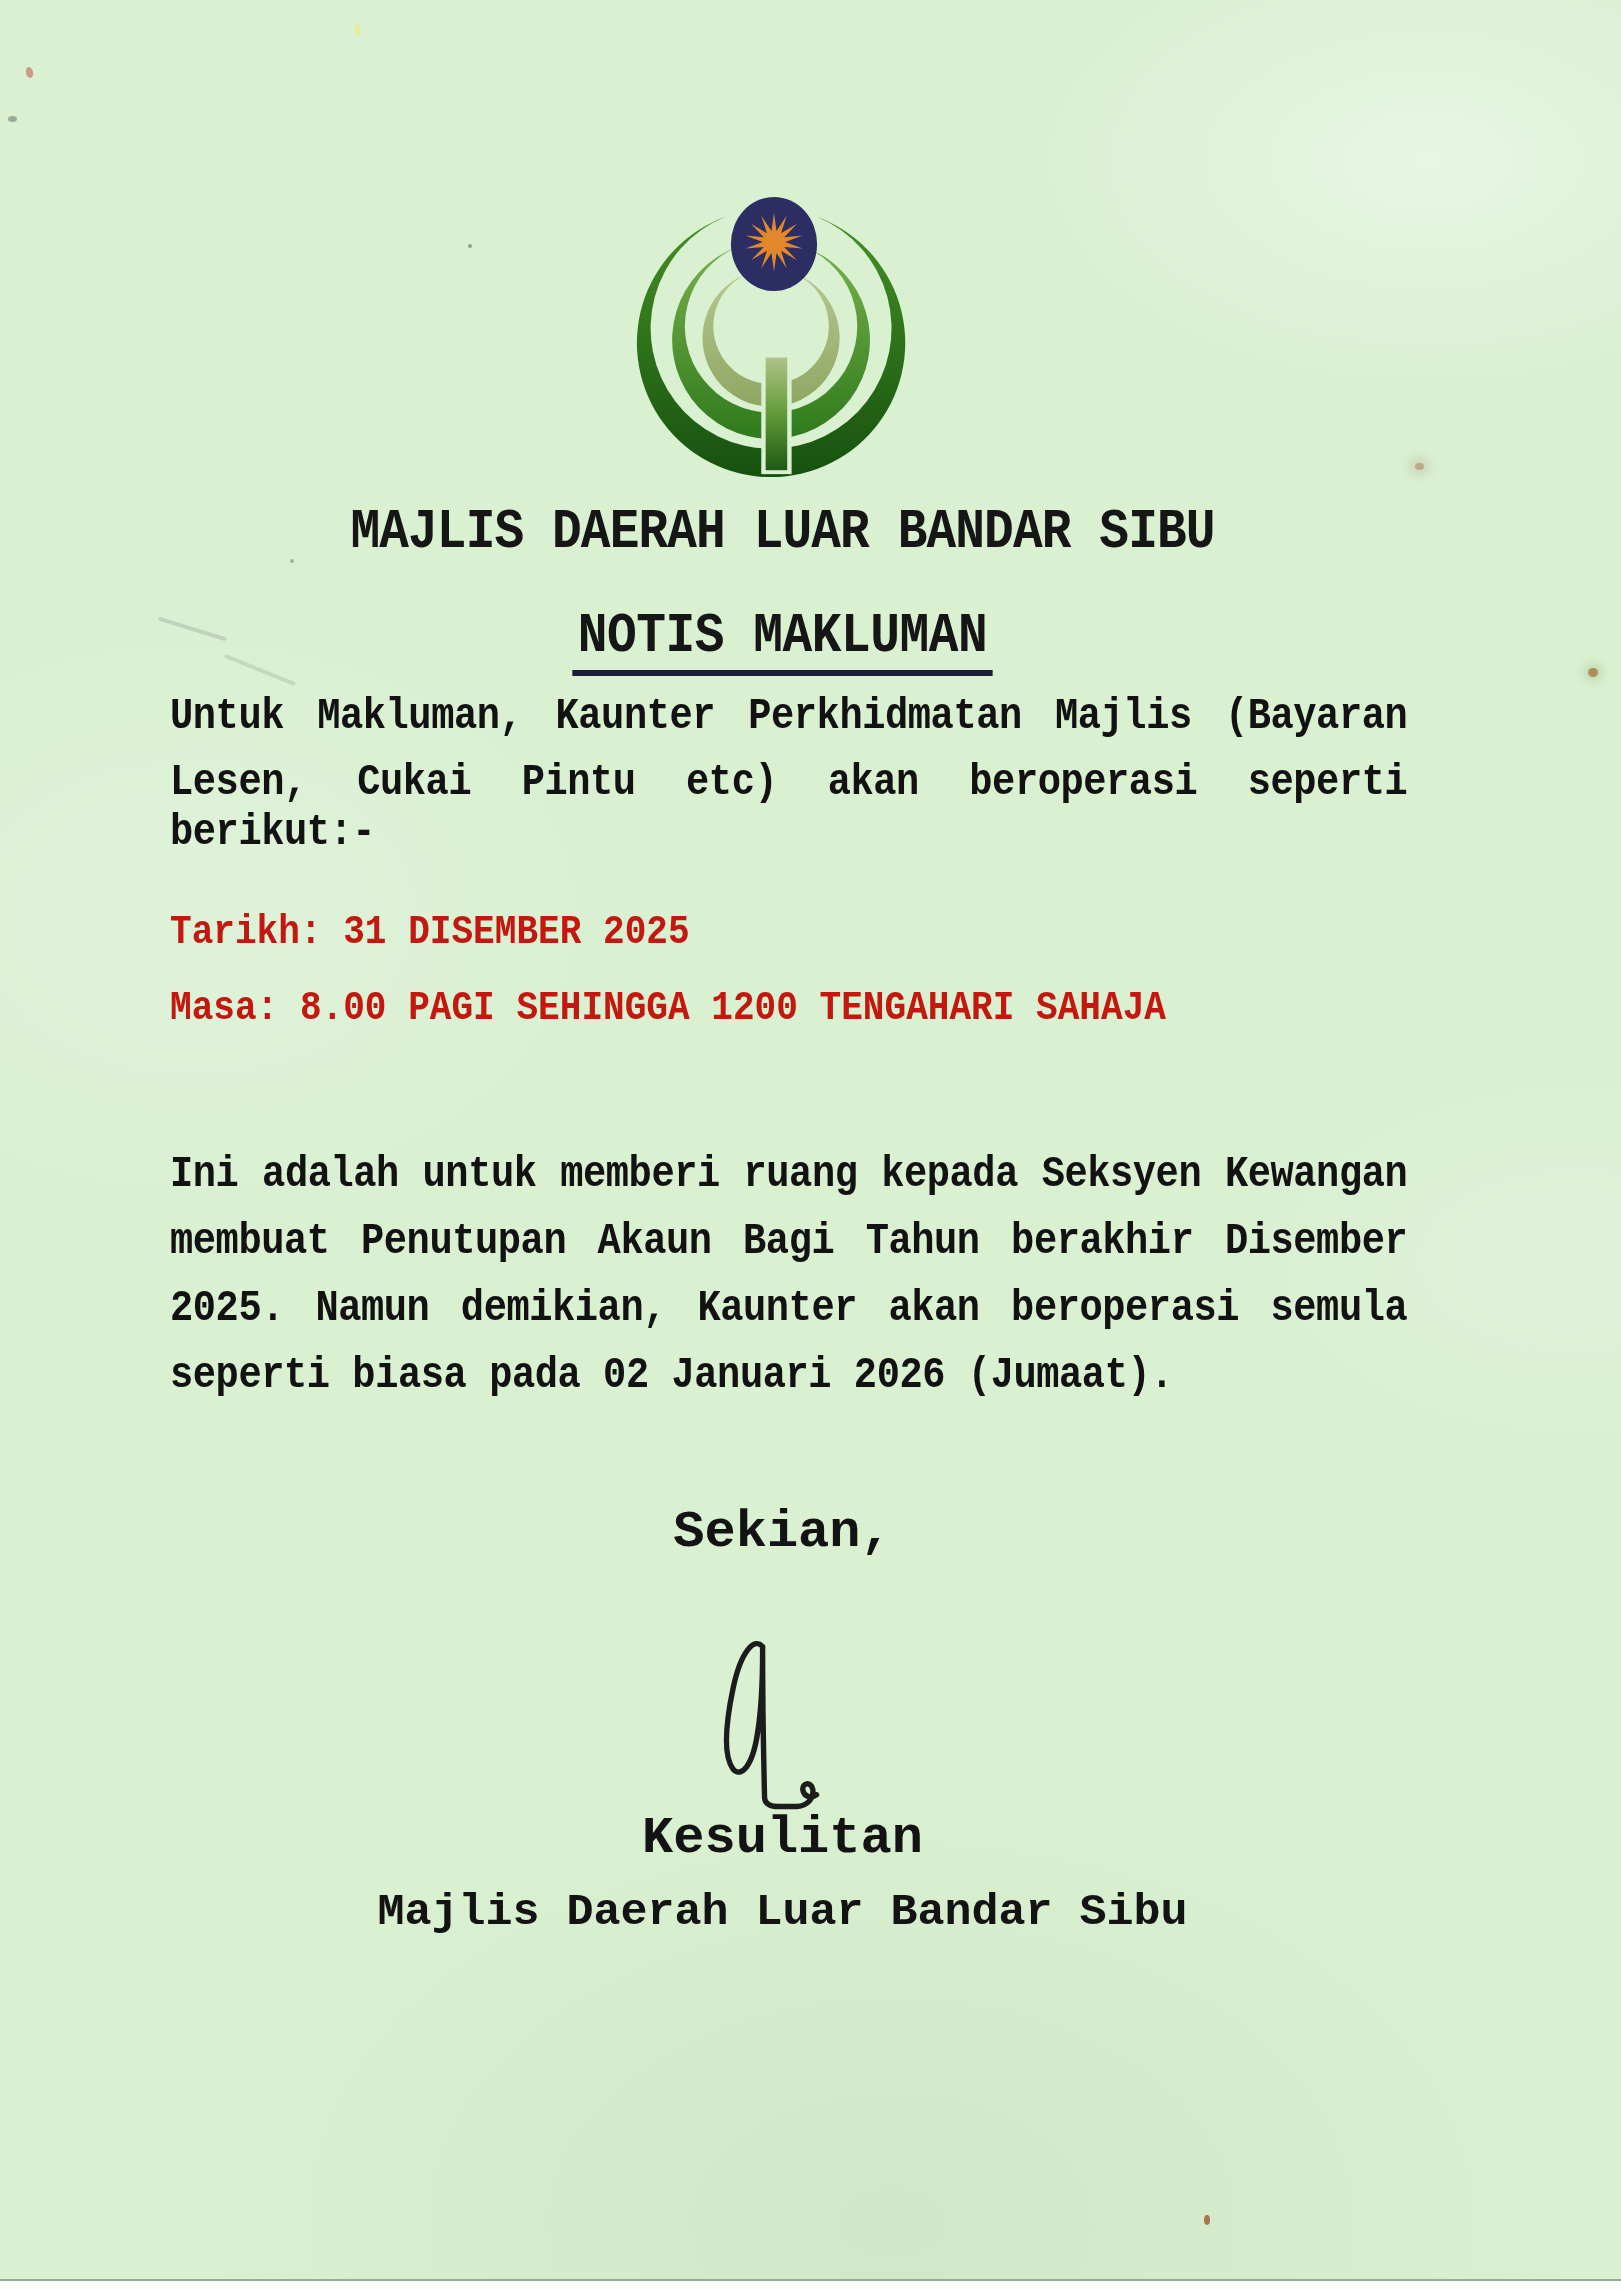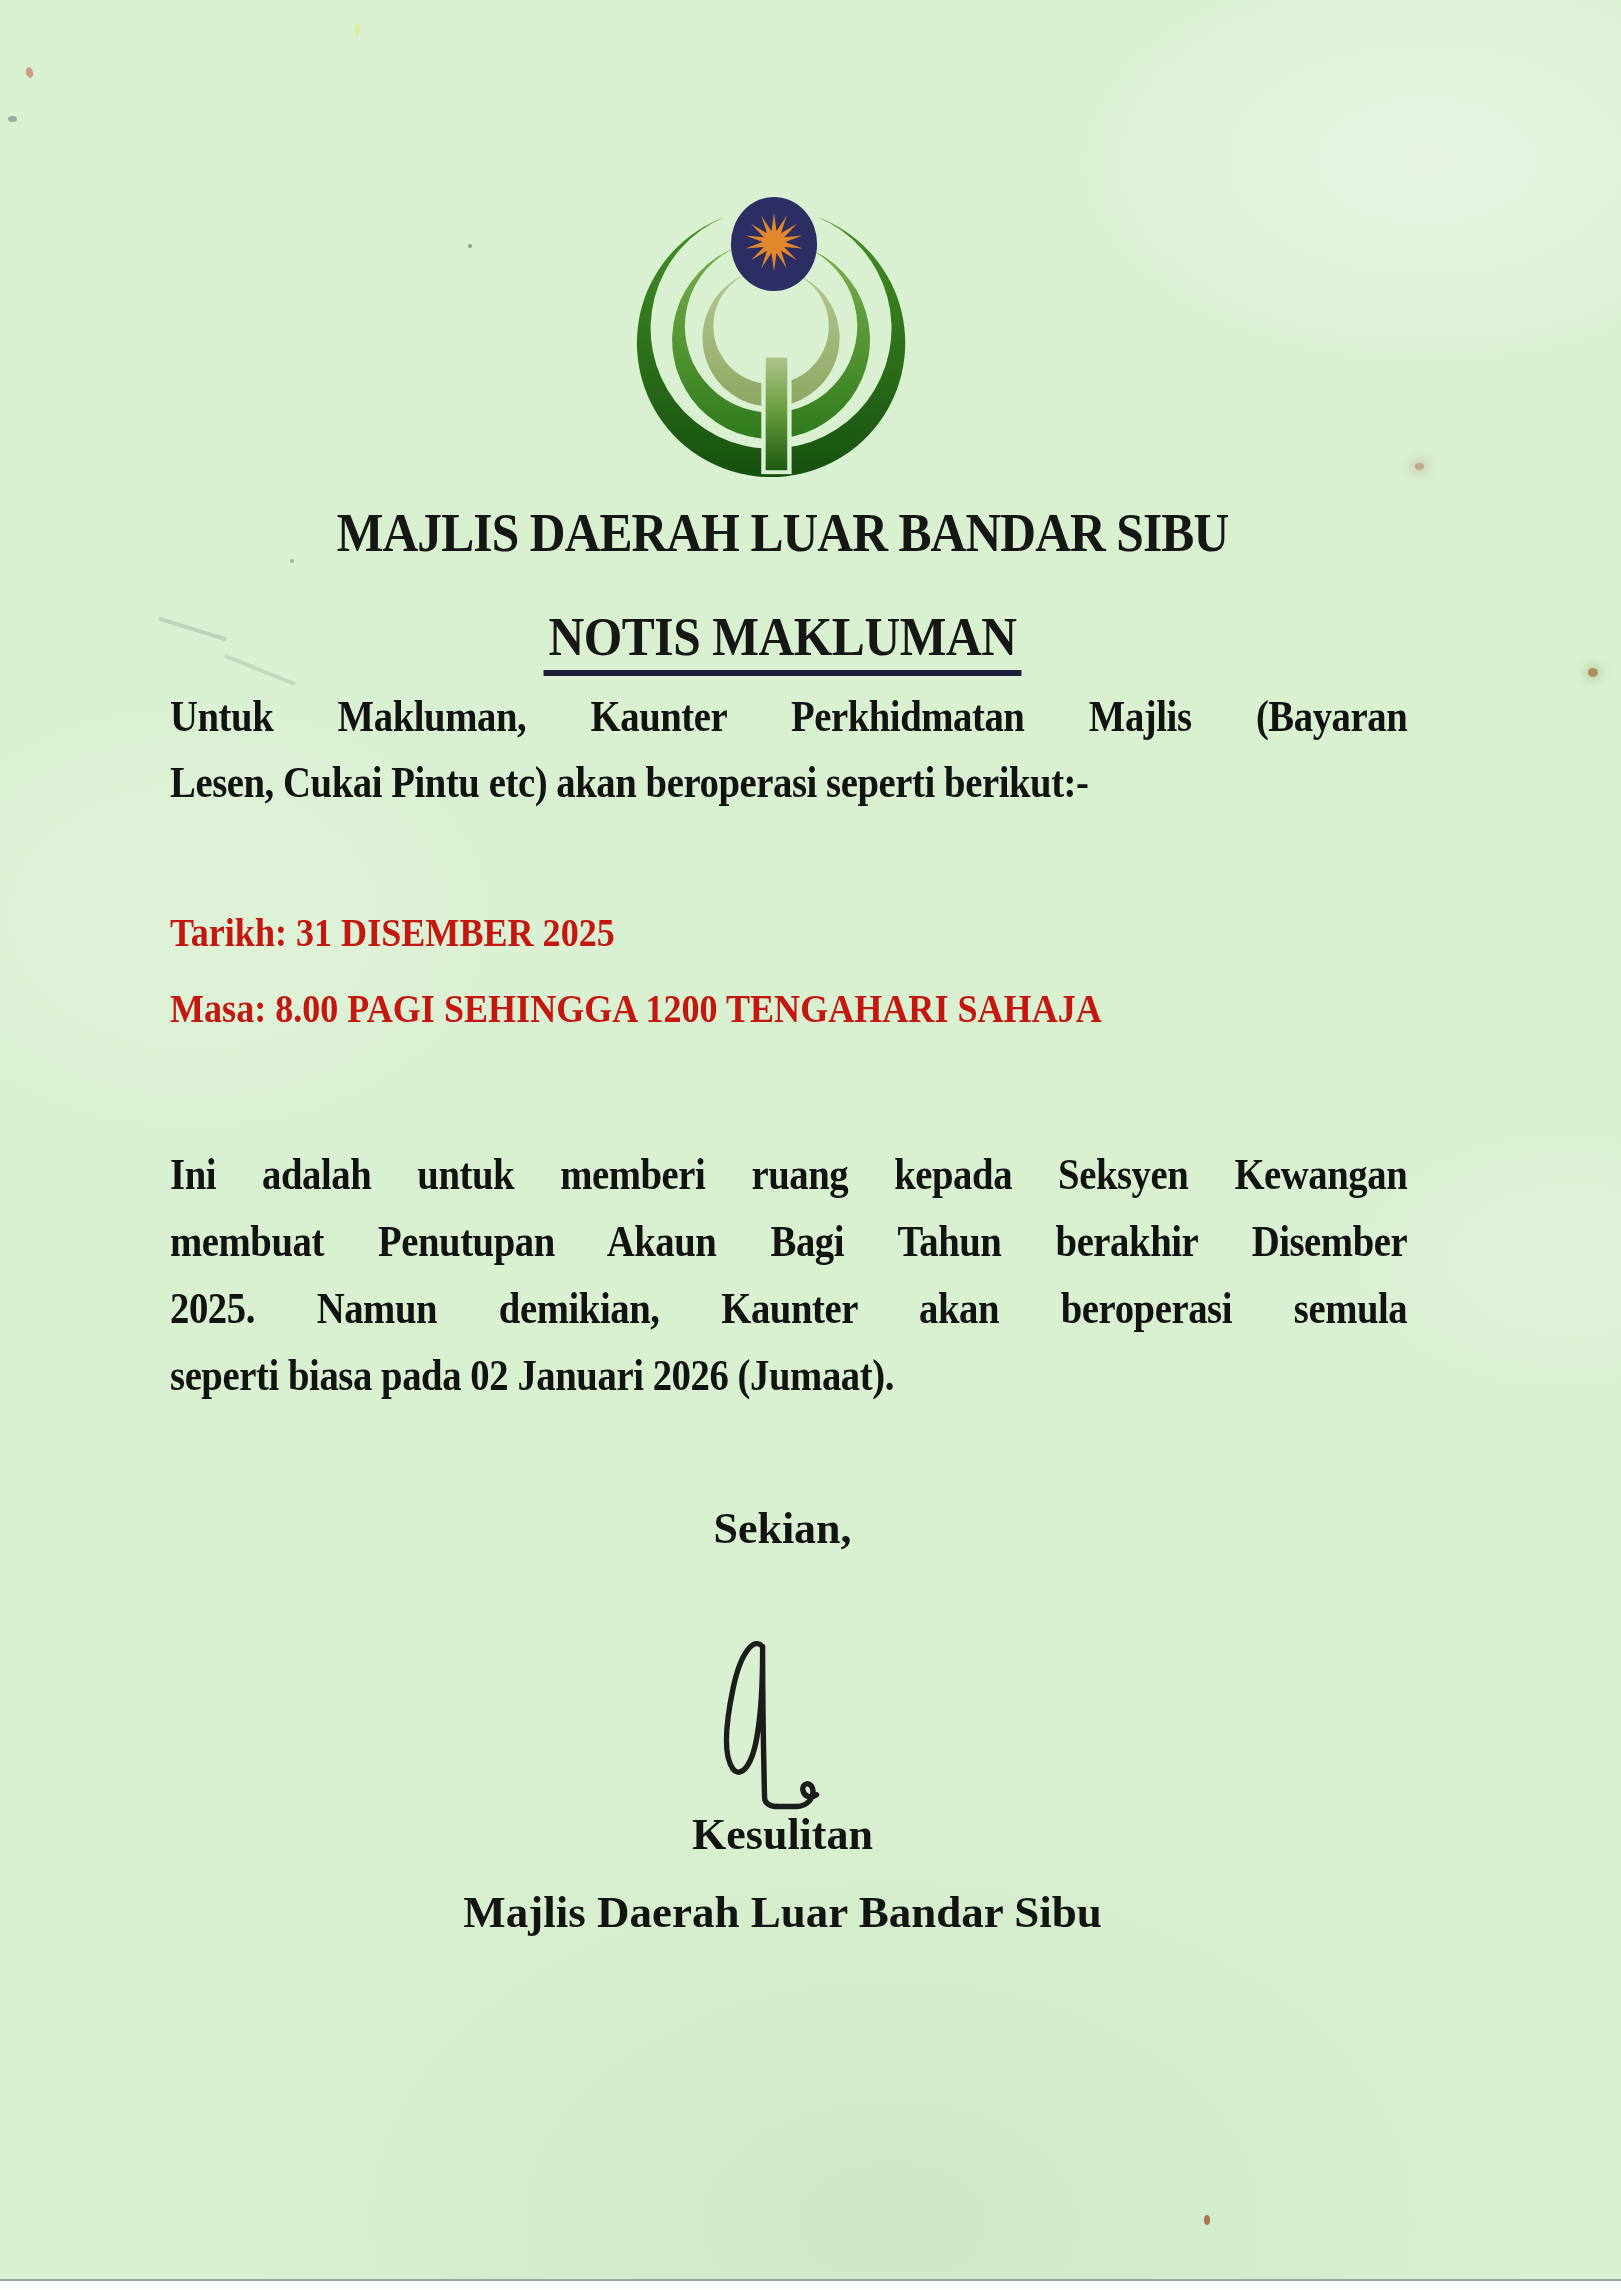--- a/index.html
+++ b/index.html
@@ -1,21 +1,21 @@
 <!DOCTYPE html>
 <html><head>
 <meta charset="utf-8">
 <style>
   html,body { margin:0; padding:0; background:#c9ddc2; }
   .page {
     position:relative;
     width:1621px; height:2291px;
     margin:0 auto;
     background:#d9f0d1;
-    font-family:Liberation Serif, serif;
+    font-family:Liberation Mono, monospace;
     font-weight:bold;
     color:#141414;
     overflow:hidden;
   }
   
   .page::before {
     content:"";
     position:absolute; inset:0;
     background:
       radial-gradient(ellipse 588px 343px at 88% 7%, rgba(255,255,255,0.38), rgba(255,255,255,0) 70%),
@@ -61,21 +61,21 @@
   .sched {
     left:170px; width:1406px;
     font-size:41px; line-height:1; letter-spacing:0;
     transform:scaleX(0.88); transform-origin:0 0;
   }
   .sched-date { top:912px; }
   .sched-time { top:988px; }
 
   .centerline {
     left:167px; width:1231px;
-    font-size:44px; line-height:1;
+    font-size:52px; line-height:1;
     text-align:center; color:#131313;
   }
   .closing-1 { top:1507px; }
   .closing-2 { top:1578px; }
   .sig-wrap  { left:686px; top:1629px; width:216px; height:206px; }
   .sig-role  { top:1813px; }
   .sig-org   { top:1890px; font-size:45px; }
 
   
   .speck { position:absolute; border-radius:50%; pointer-events:none; }

